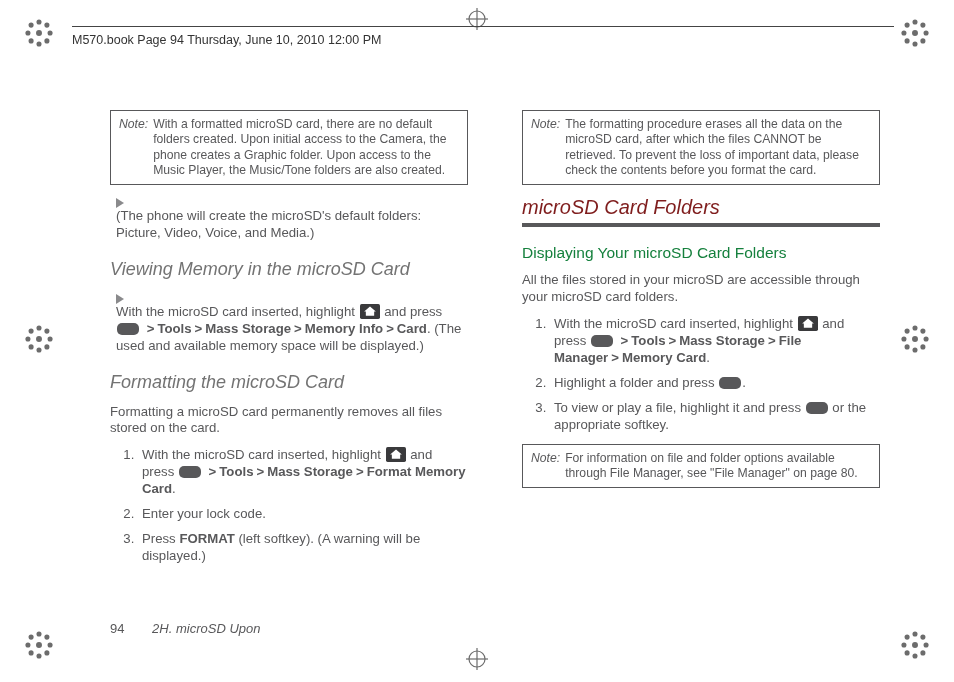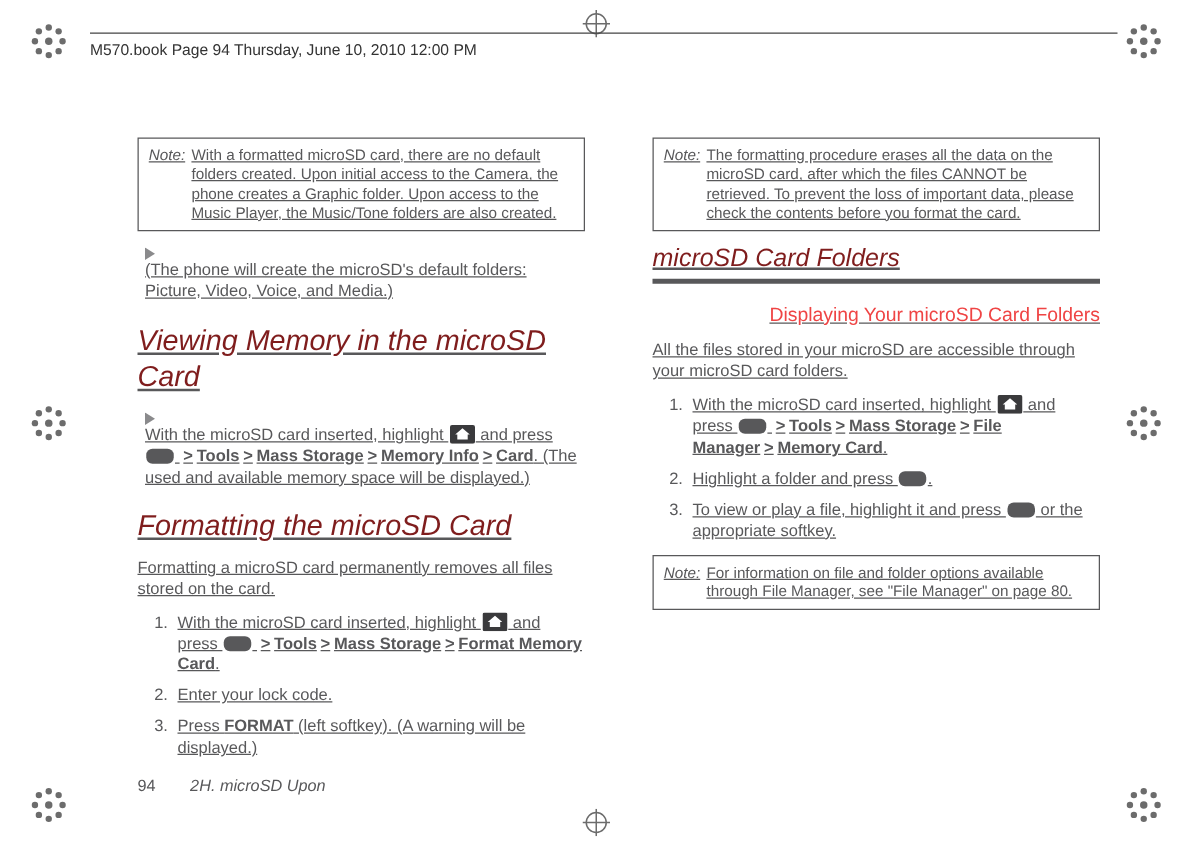--- a/index.html
+++ b/index.html
@@ -38,21 +38,20 @@
   }
 
   .content {
     position: absolute;
     top: 110px;
     left: 110px;
     right: 74px;
     bottom: 60px;
     display: flex;
     gap: 54px;
-    text-decoration: underline;
   }
   .col {
     flex: 1;
     font-size: 13.2px;
     line-height: 1.28;
     color: #58585a;
   }
 
   .note-box {
     border: 1px solid #58585a;
@@ -79,39 +78,38 @@
     margin-right: 8px;
     margin-top: 3px;
     flex: 0 0 auto;
   }
   .tri svg { width: 8px; height: 10px; display: block; }
   .bullet-text { flex: 1; }
 
   h2.section {
     font-style: italic;
     font-weight: normal;
-    font-size: 23px;
-    color: #7f1d1d;
+    font-size: 18px;
+    color: #737373;
     margin: 16px 0 10px 0;
   }
   h1.section-main {
     font-style: italic;
     font-weight: normal;
     font-size: 20px;
     color: #7f1d1d;
     margin: 10px 0 0 0;
     padding-bottom: 2px;
     border-bottom: 4px solid #58585a;
   }
   h3.sub {
     font-weight: normal;
     font-size: 15.5px;
-    color: #ef4444;
+    color: #15803d;
     margin: 16px 0 10px 0;
-    text-align: right;
   }
   p.body {
     margin: 0 0 10px 0;
   }
 
   ol.steps {
     margin: 0 0 10px 0;
     padding-left: 28px;
   }
   ol.steps li {

